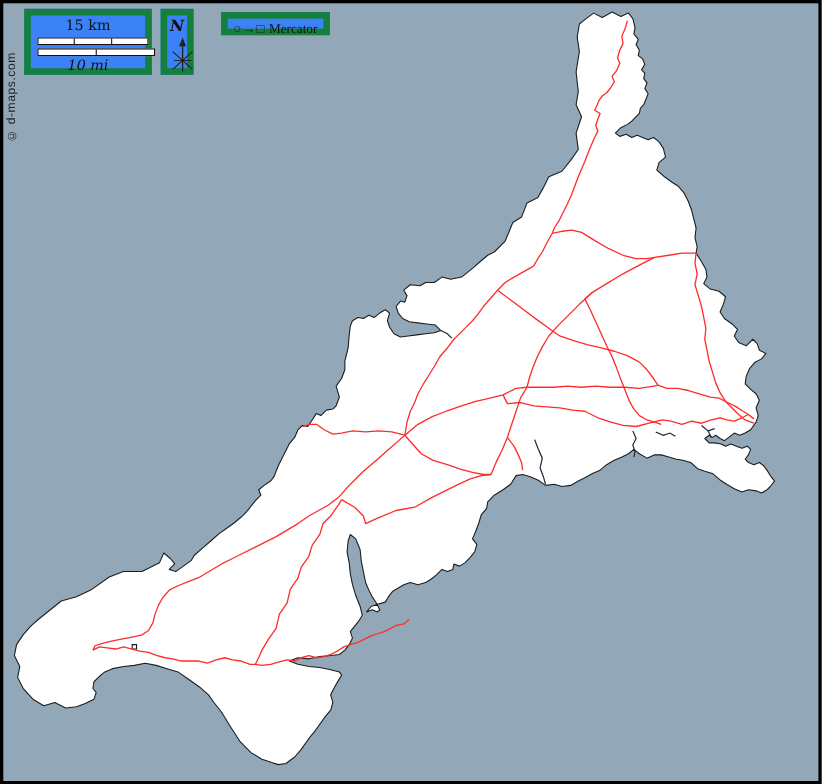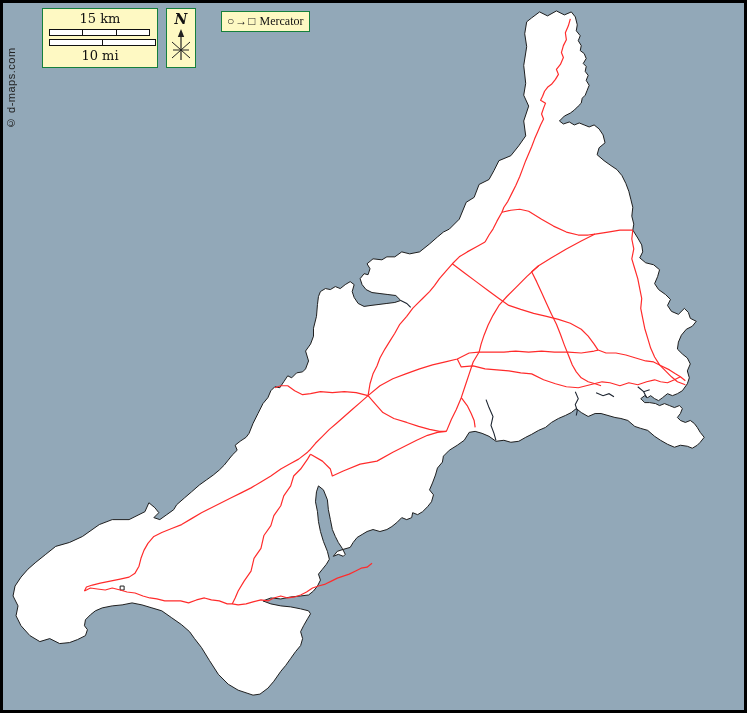--- a/index.html
+++ b/index.html
@@ -3,30 +3,30 @@
 <meta charset="utf-8">
 <style>
   html,body{margin:0;padding:0;background:#777;}
   #stage{
     position:relative;width:747px;height:713px;box-sizing:border-box;
     background:#92a8b8;border:3px solid #000;overflow:hidden;
     font-family:"Liberation Sans",sans-serif;
   }
   #map-svg{position:absolute;left:0;top:0;width:100%;height:100%;}
   .panel{
-    position:absolute;background:#fef9c3;border:1px solid #15803d;
-    box-sizing:border-box;color:#111;margin-left:20px;
+    position:absolute;background:#3b82f6;border:6px solid #15803d;
+    box-sizing:border-box;color:#111;
   }
   #scalebar-box{left:19px;top:5px;width:116px;height:60px;}
   .scale-label{
     font-family:"DejaVu Serif","Liberation Serif",serif;
     font-size:13px;text-align:center;line-height:14px;color:#111;
   }
   #km-label{margin-top:3px;}
-  #mi-label{margin-top:3px;}
+  #mi-label{margin-top:3px;font-style:italic;}
   .bar{display:flex;height:5px;background:#fff;border:1px solid #111;margin:3px 0 0 6px;}
   #km-bar{width:99px;}
   #mi-bar{width:105px;}
   .bar div{flex:1;border-right:1px solid #111;}
   .bar div:last-child{border-right:none;}
   #north-box{left:143px;top:5px;width:30px;height:60px;text-align:center;}
   #north-label{
     font-family:"DejaVu Serif","Liberation Serif",serif;
     font-style:italic;font-weight:bold;font-size:14px;line-height:16px;margin-top:2px;
   }

